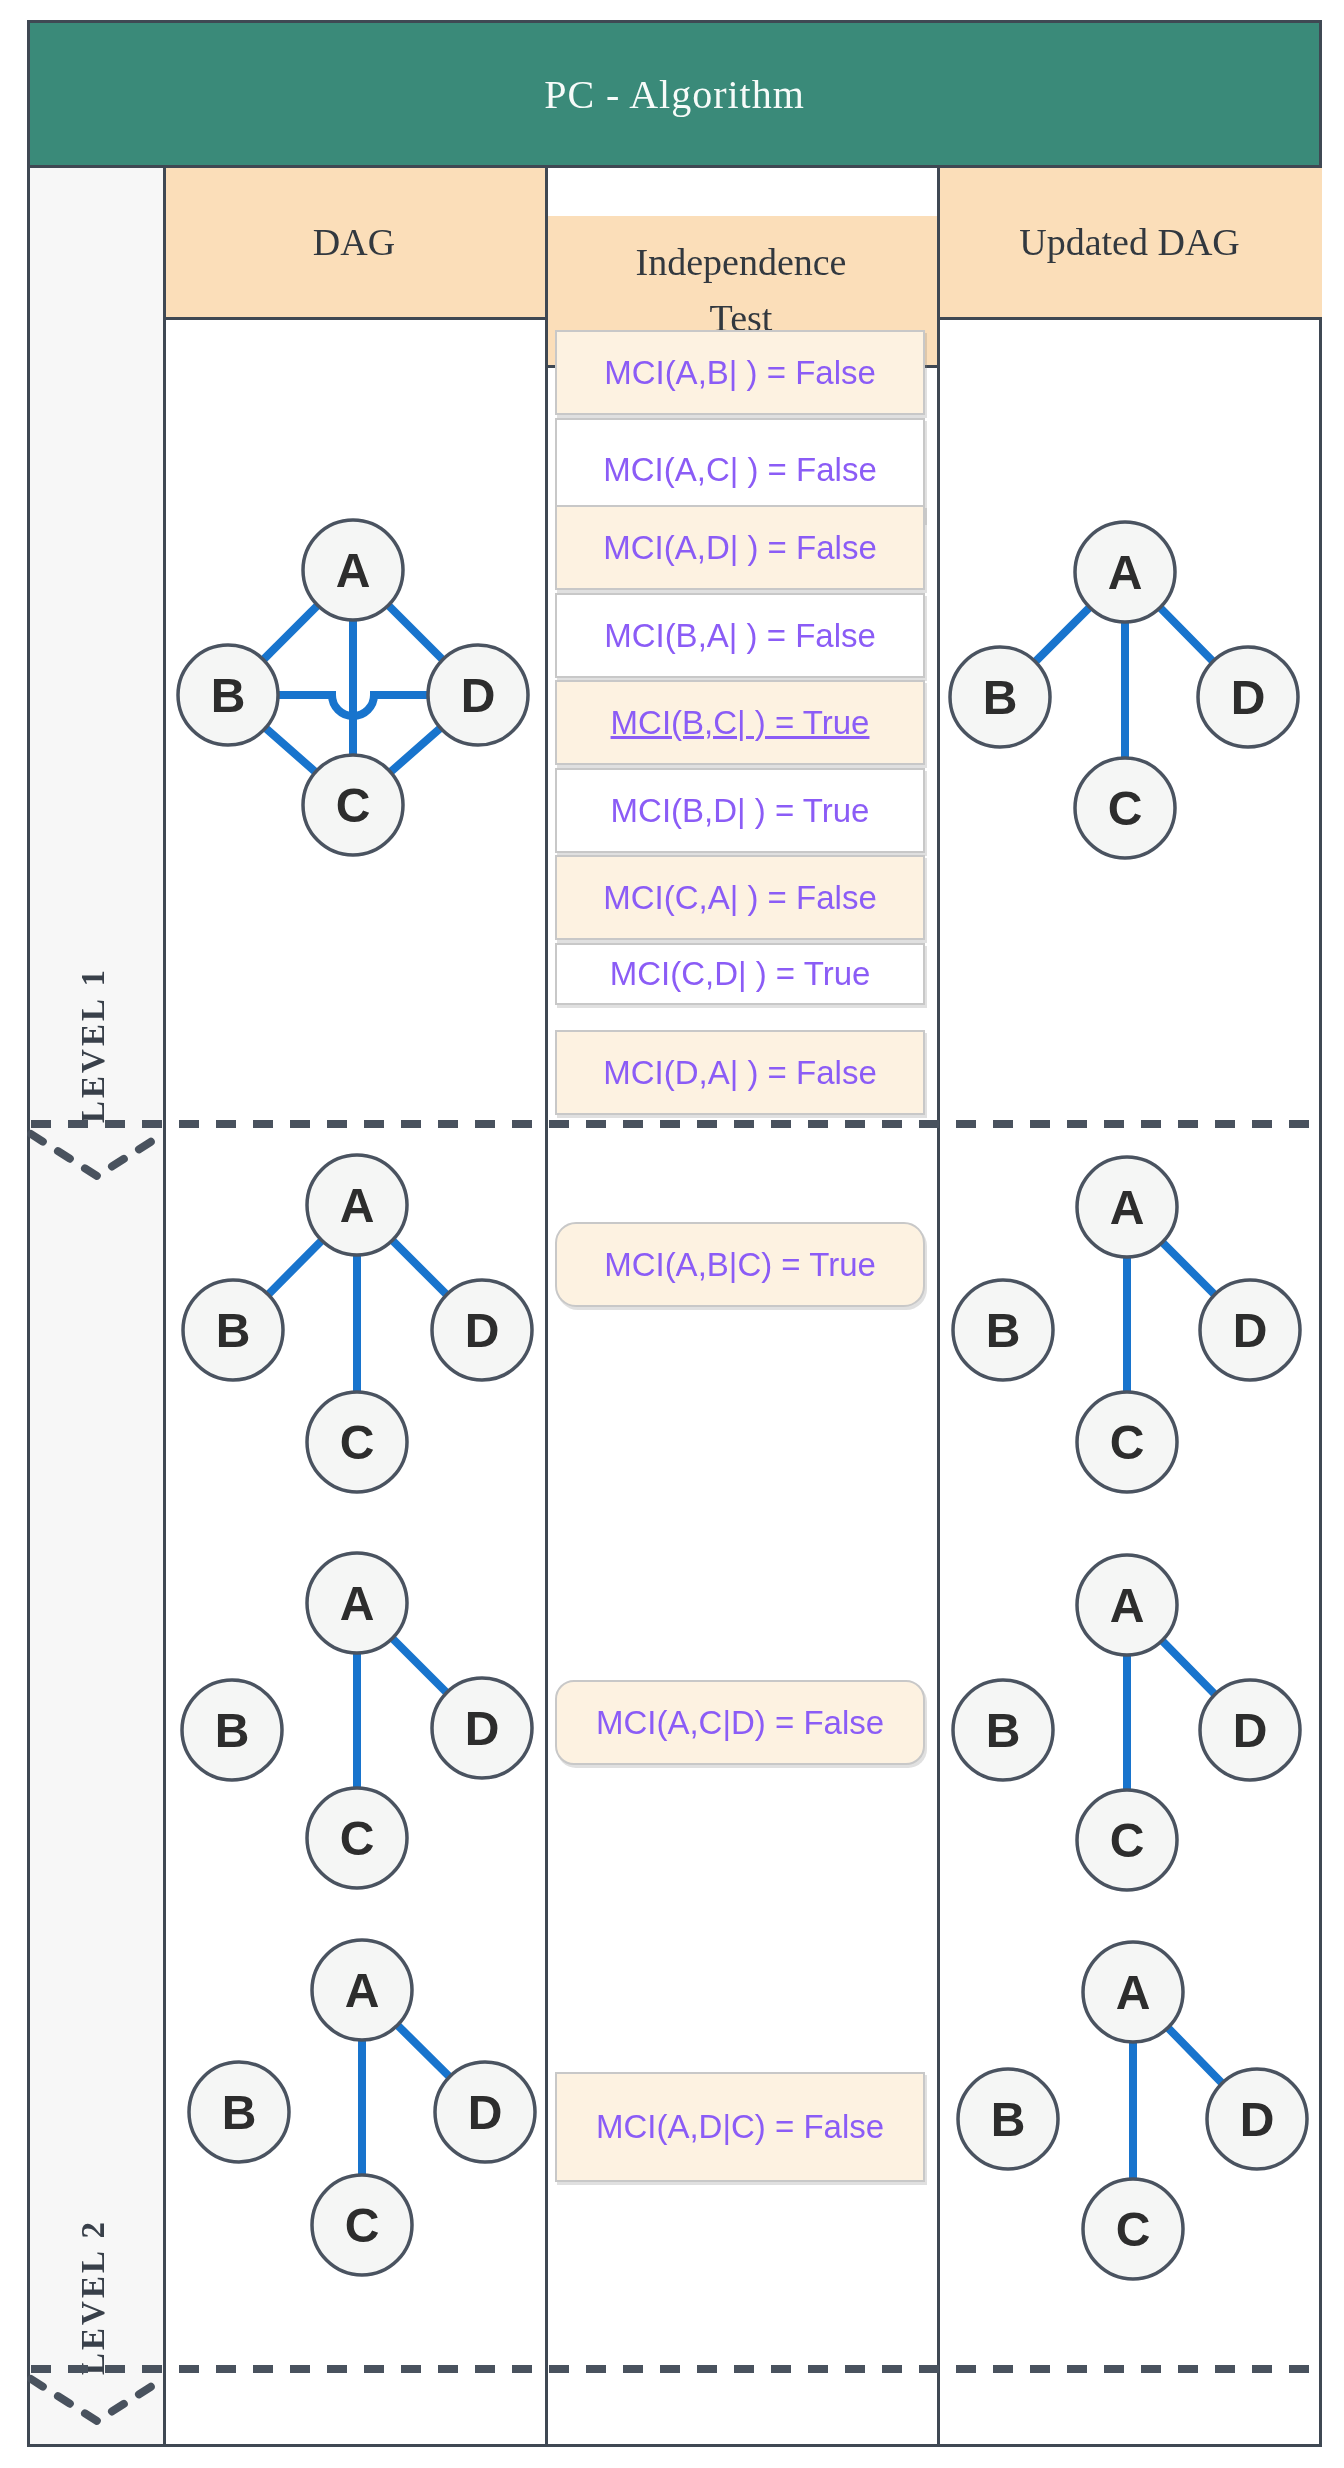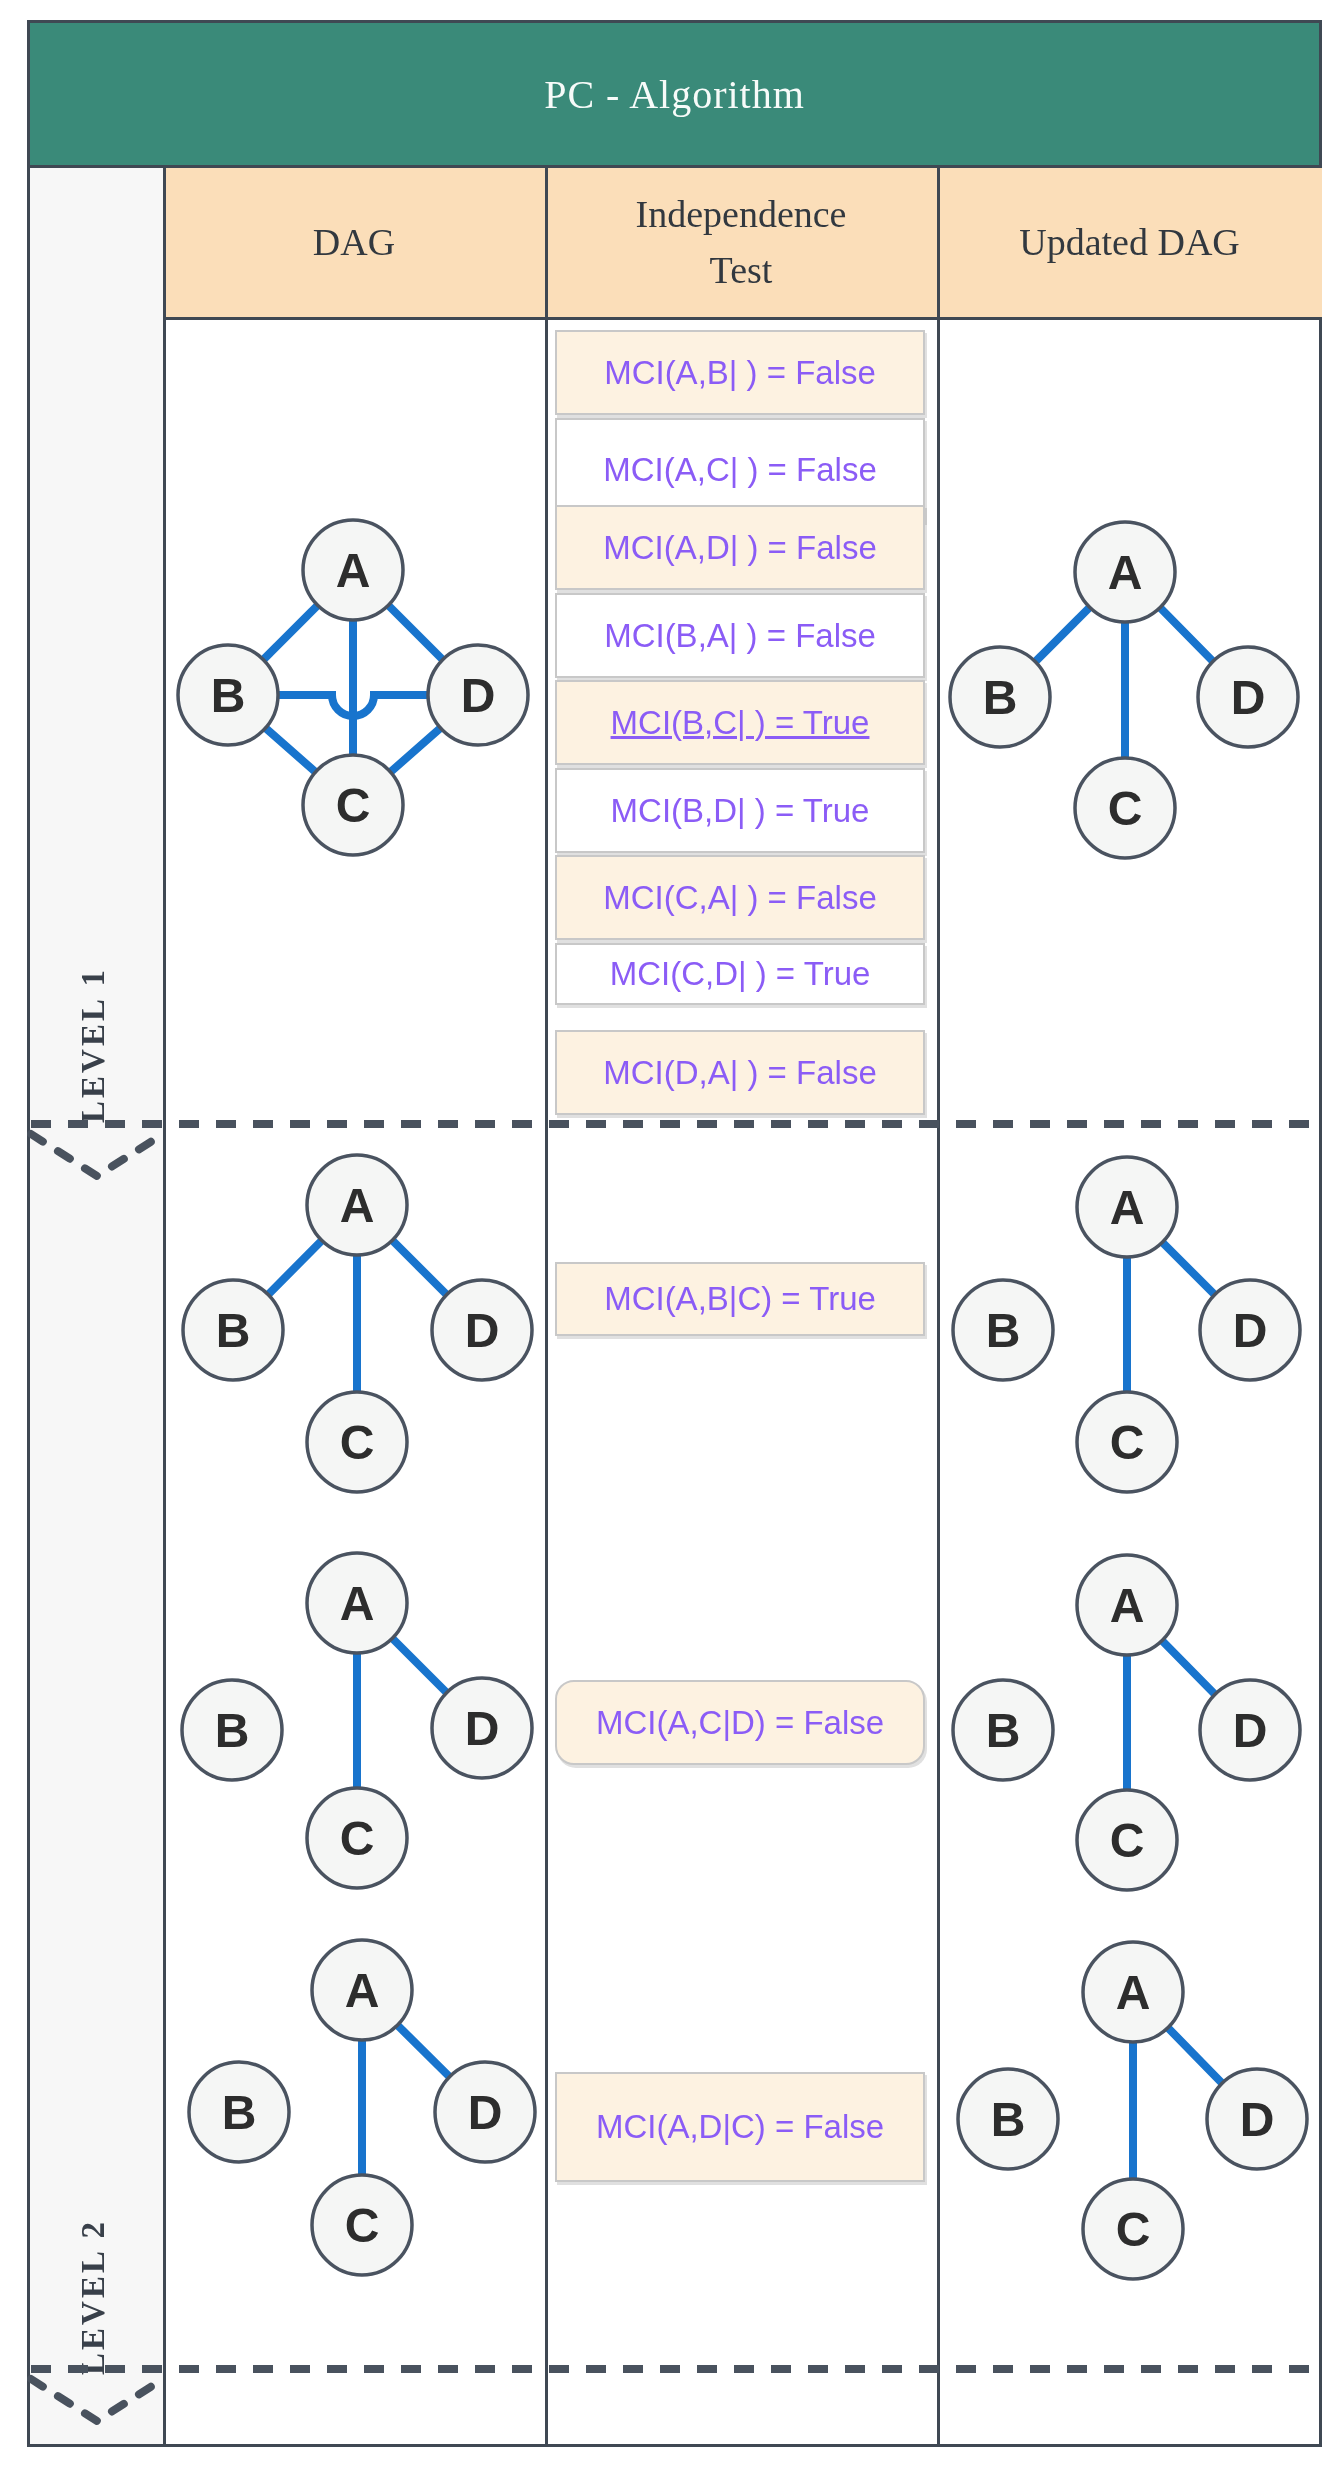--- a/index.html
+++ b/index.html
@@ -36,21 +36,21 @@
 
   <div class="header-band">
     <span>PC - Algorithm</span>
   </div>
 
   <div class="sidebar"></div>
 
   <div class="colhead" style="left:163px;width:382px;">
     <span class="wrap">DAG</span>
   </div>
-  <div class="colhead" style="left:545px;width:392px;">
+  <div class="colhead" style="left:545px;width:392px;margin-top:48px;">
     <span class="wrap" style="max-width:240px;">Independence Test</span>
   </div>
   <div class="colhead" style="left:937px;width:385px;">
     <span class="wrap">Updated DAG</span>
   </div>
 
   <div class="vline" style="left:163px;"></div>
   <div class="vline" style="left:545px;"></div>
   <div class="vline" style="left:937px;"></div>
 
@@ -60,21 +60,21 @@
   <div id="tests-layer">
       <div class="test-box hl" style="left: 555px; top: 330px; width: 370px; height: 85px;">MCI(A,B| ) = False</div>
       <div class="test-box" style="left: 555px; top: 418px; width: 370px; height: 104px;">MCI(A,C| ) = False</div>
       <div class="test-box hl" style="left: 555px; top: 505px; width: 370px; height: 85px;">MCI(A,D| ) = False</div>
       <div class="test-box" style="left: 555px; top: 593px; width: 370px; height: 85px;">MCI(B,A| ) = False</div>
       <div class="test-box hl" style="left: 555px; top: 680px; width: 370px; height: 85px; text-decoration: underline;">MCI(B,C| ) = True</div>
       <div class="test-box" style="left: 555px; top: 768px; width: 370px; height: 85px;">MCI(B,D| ) = True</div>
       <div class="test-box hl" style="left: 555px; top: 855px; width: 370px; height: 85px;">MCI(C,A| ) = False</div>
       <div class="test-box" style="left: 555px; top: 943px; width: 370px; height: 62px;">MCI(C,D| ) = True</div>
       <div class="test-box hl" style="left: 555px; top: 1030px; width: 370px; height: 85px;">MCI(D,A| ) = False</div>
-      <div class="test-box hl" style="left: 555px; top: 1262px; width: 370px; height: 74px;">MCI(A,B|C) = True</div>
+      <div class="test-box hl" style="left: 555px; top: 1222px; width: 370px; height: 85px; border-radius: 21px;">MCI(A,B|C) = True</div>
       <div class="test-box hl" style="left: 555px; top: 1680px; width: 370px; height: 85px; border-radius: 19px;">MCI(A,C|D) = False</div>
       <div class="test-box hl" style="left: 555px; top: 2072px; width: 370px; height: 110px;">MCI(A,D|C) = False</div>
     </div>
   <div id="graphs-layer">
       <svg class="gsvg" width="382" height="805" viewBox="0 0 382 805" style="left: 163px; top: 320px;">
         <line x1="190" y1="250" x2="65" y2="375" stroke="#1874cd" stroke-width="8" stroke-linecap="round"></line>
         <line x1="190" y1="250" x2="315" y2="375" stroke="#1874cd" stroke-width="8" stroke-linecap="round"></line>
         <line x1="190" y1="250" x2="190" y2="485" stroke="#1874cd" stroke-width="8" stroke-linecap="round"></line>
         <line x1="65" y1="375" x2="190" y2="485" stroke="#1874cd" stroke-width="8" stroke-linecap="round"></line>
         <line x1="190" y1="485" x2="315" y2="375" stroke="#1874cd" stroke-width="8" stroke-linecap="round"></line>

